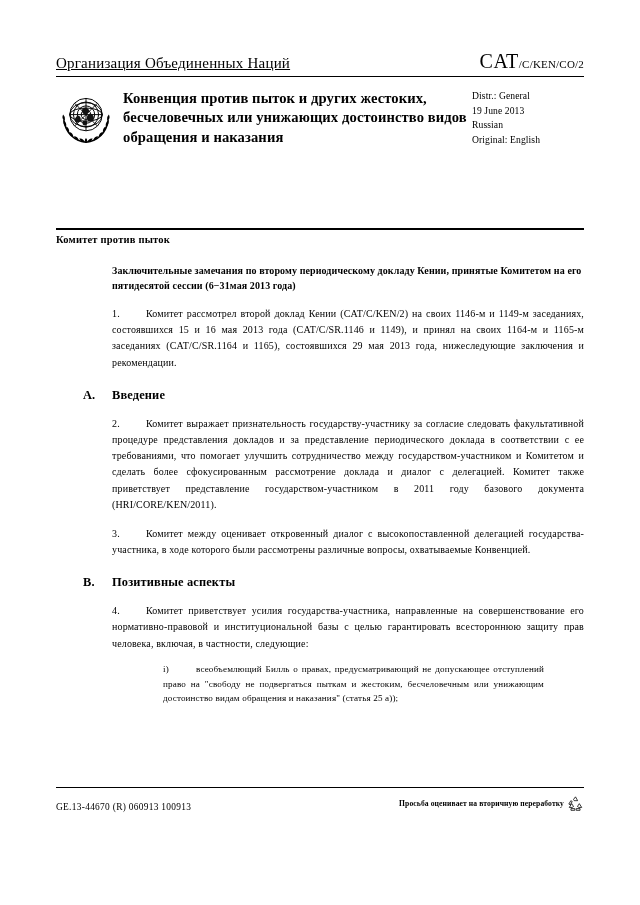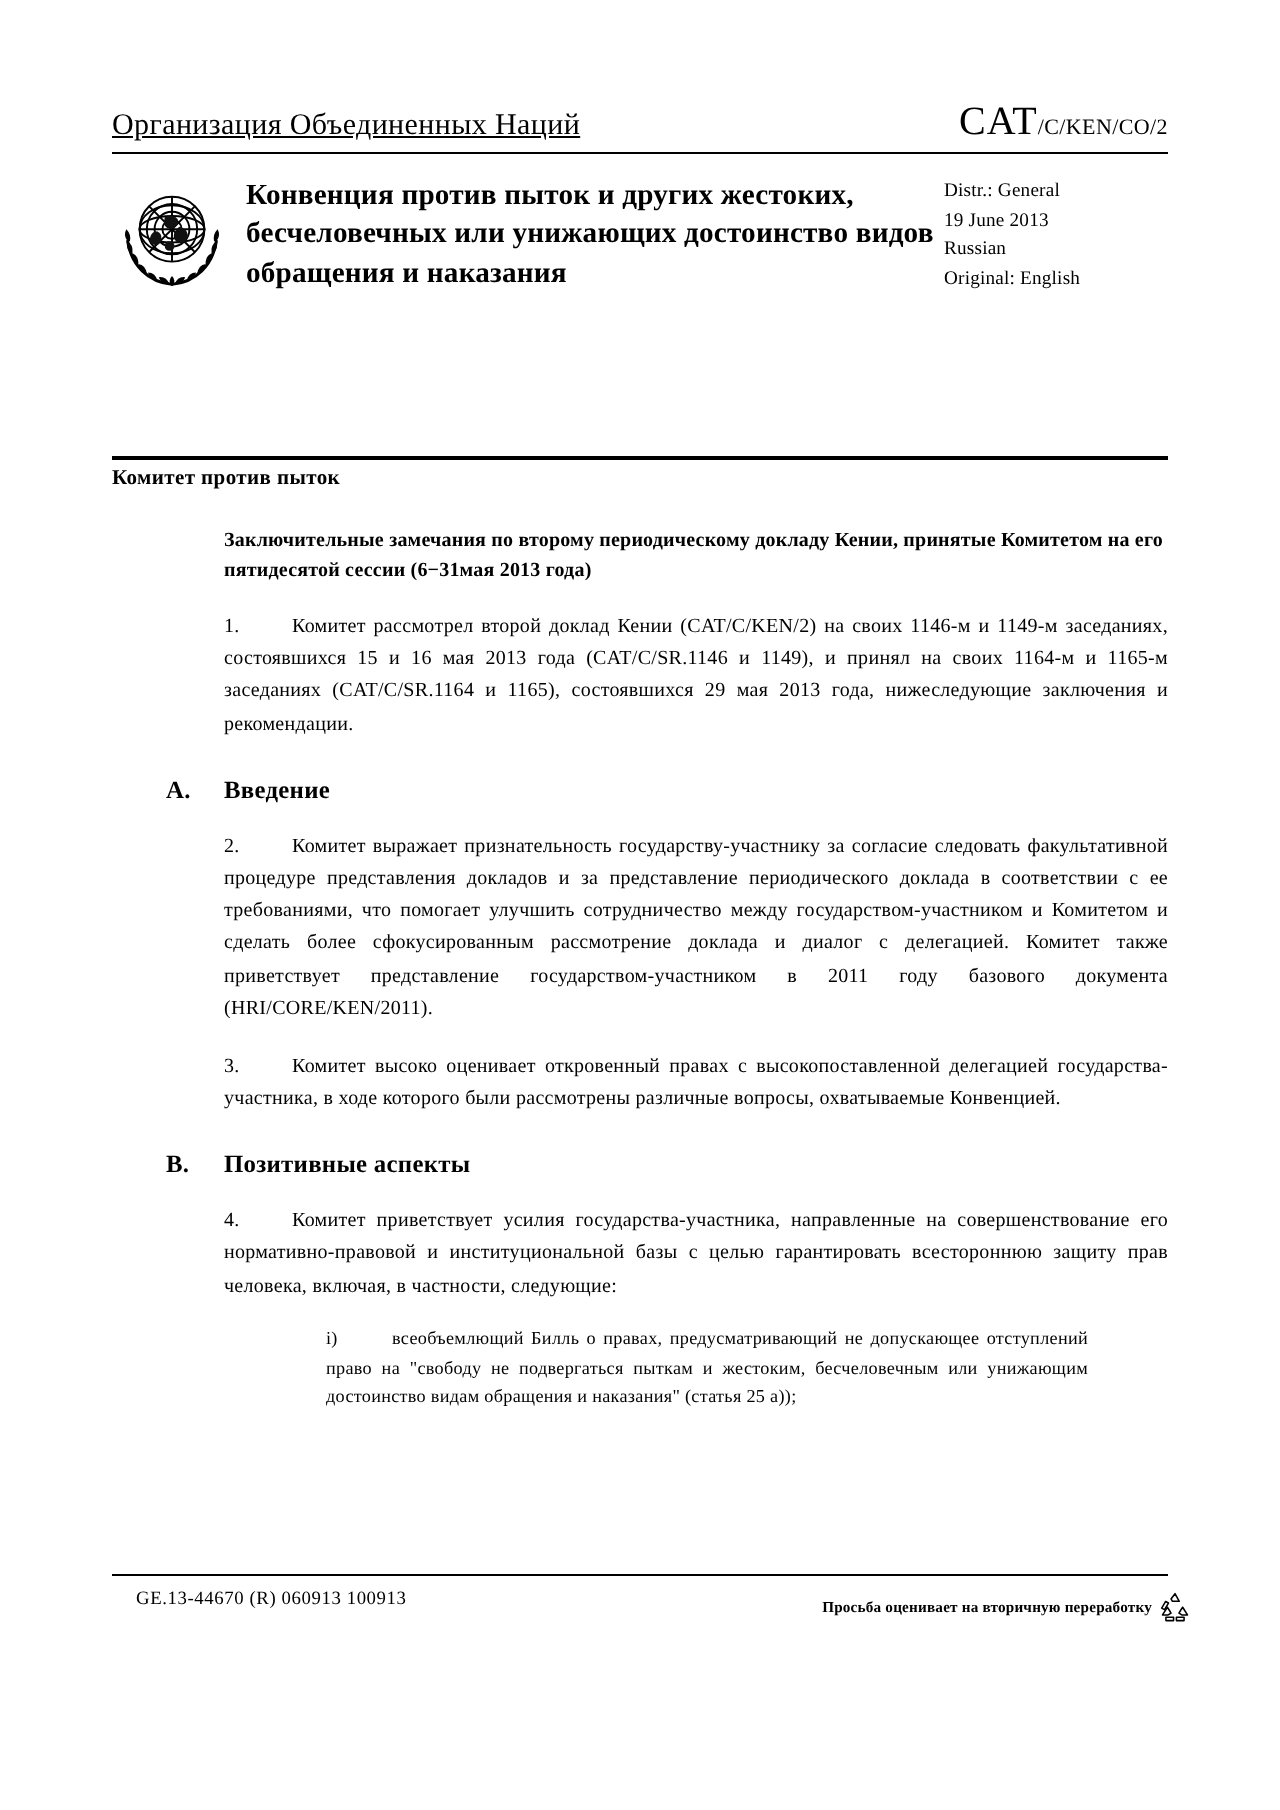--- a/index.html
+++ b/index.html
@@ -178,25 +178,25 @@
   
   .footer-rule {
     position: absolute;
     left: 56px;
     top: 787px;
     width: 528px;
     border-top: 1px solid #000;
   }
   .footer {
     position: absolute;
-    left: 68px;
+    left: 56px;
     top: 795px;
     width: 528px;
     display: flex;
-    align-items: flex-start;
+    align-items: flex-end;
     justify-content: space-between;
   }
   .job-no {
     font-size: 9.4px;
     letter-spacing: .3px;
   }
   .recycle {
     display: flex;
     align-items: center;
     gap: 3px;
@@ -294,21 +294,21 @@
     <div class="section-head">
       <span class="sec-letter">A.</span>
       <span>Введение</span>
     </div>
 
     <div class="para">
       <span class="num">2.</span><span>Комитет выражает признательность государству-участнику за согласие следовать факультативной процедуре представления докладов и за представление периодического доклада в соответствии с ее требованиями, что помогает улучшить сотрудничество между государством-участником и Комитетом и сделать более сфокусированным рассмотрение доклада и диалог с делегацией. Комитет также приветствует представление государством-участником в 2011 году базового документа (HRI/CORE/KEN/2011).</span>
     </div>
 
     <div class="para">
-      <span class="num">3.</span><span>Комитет высоко оценивает откровенный правах с высокопоставленной делегацией государства-участника, в ходе которого были рассмотрены различные вопросы, охватываемые Конвенцией.</span>
+      <span class="num">3.</span><span>Комитет между оценивает откровенный диалог с высокопоставленной делегацией государства-участника, в ходе которого были рассмотрены различные вопросы, охватываемые Конвенцией.</span>
     </div>
 
     <div class="section-head">
       <span class="sec-letter">B.</span>
       <span>Позитивные аспекты</span>
     </div>
 
     <div class="para">
       <span class="num">4.</span><span>Комитет приветствует усилия государства-участника, направленные на совершенствование его нормативно-правовой и институциональной базы с целью гарантировать всестороннюю защиту прав человека, включая, в частности, следующие:</span>
     </div>

